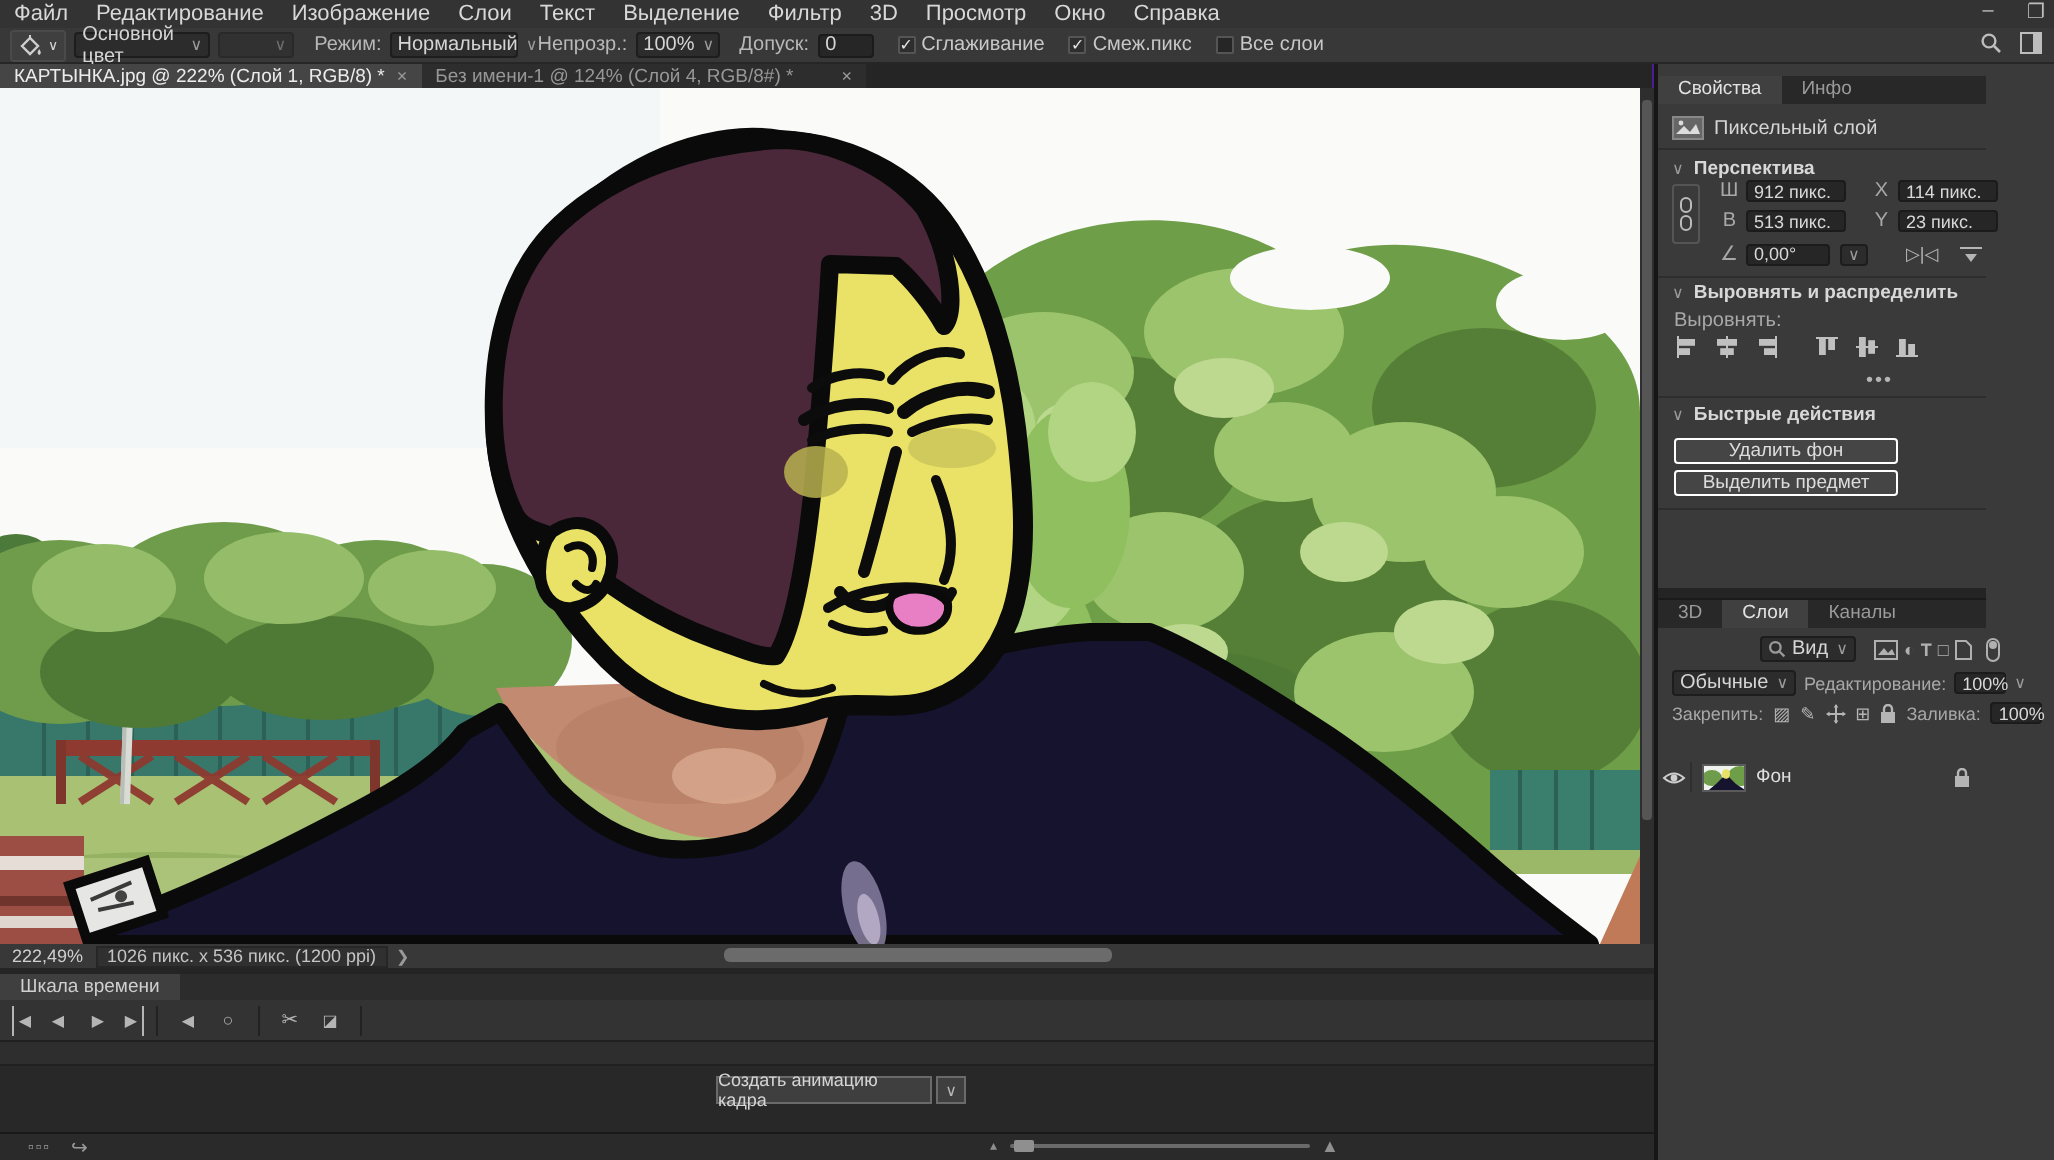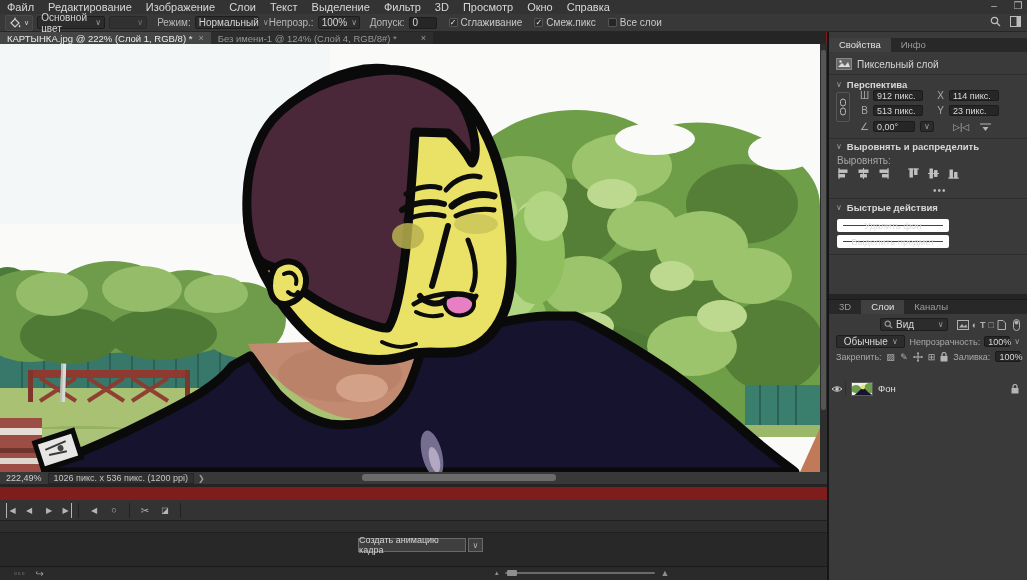--- a/index.html
+++ b/index.html
@@ -1,17 +1,17 @@
 <!DOCTYPE html>
 <html><head>
 <meta charset="utf-8">
 <style>
   * { margin:0; padding:0; box-sizing:border-box; }
   body { background:#111; font-family:"Liberation Sans", sans-serif; }
-  .stage { position:relative; width:1027px; height:580px; background:#7f1d1d; overflow:hidden;
+  .stage { position:relative; width:1027px; height:580px; background:#4c1d95; overflow:hidden;
            color:#d5d5d5; font-size:10px; -webkit-font-smoothing:antialiased; }
   .abs { position:absolute; }
 
   
   .menubar { left:0; top:0; width:1027px; height:14px; background:#333333; display:flex; align-items:center;
              font-size:11px; color:#d8d8d8; }
   .menubar .mi { padding:0 7px; line-height:14px; cursor:default; }
   .winctl { position:absolute; right:2px; top:0; display:flex; gap:10px; color:#bdbdbd; font-size:10px; }
   .winctl span { width:14px; text-align:center; }
 
@@ -71,31 +71,31 @@
   .bottombar { left:0; top:566px; width:1027px; height:14px; background:#2a2a2a; border-top:1px solid #191919;
                display:flex; align-items:center; color:#9a9a9a; }
   .bb-left { display:flex; align-items:center; gap:10px; padding-left:14px; }
   .bb-zoom { position:absolute; left:495px; top:566px; height:14px; display:flex; align-items:center; gap:6px; color:#8f8f8f; }
   .ztrack { width:150px; height:2px; background:#6a6a6a; border-radius:1px; position:relative; }
   .zthumb { position:absolute; left:2px; top:-2px; width:10px; height:6px; background:#8f8f8f; border-radius:1px; }
   .bb-right { position:absolute; right:4px; top:566px; height:14px; display:flex; align-items:center; gap:9px; color:#9f9f9f; }
 
   
   .rightdock { left:827px; top:32px; width:200px; height:548px; background:#3a3a3a; border-left:2px solid #161616; }
-  .ph { position:absolute; left:0; width:198px; }
+  .ph { position:absolute; left:0; width:164px; }
   .ptabs { background:#282828; height:14px; display:flex; }
   .ptab { padding:0 10px; line-height:14px; font-size:9.5px; color:#9a9a9a; }
   .ptab.active { background:#404040; color:#e2e2e2; }
   .prow { display:flex; align-items:center; gap:5px; padding:0 7px; }
   .sect { display:flex; align-items:center; gap:5px; padding:0 7px; color:#d8d8d8; font-weight:bold; font-size:9.5px; }
   .sect .caret { color:#9a9a9a; font-weight:normal; font-size:8px; }
   .divid { border-top:1px solid #2e2e2e; }
   .flabel { color:#a8a8a8; width:8px; text-align:right; }
   .tfield { width:50px; height:11px; }
-  .qbtn { width:112px; height:13px; margin:3px 0 0 8px; background:#454545; border:6px solid #ffffff; border-radius:2px;
+  .qbtn { width:112px; height:13px; margin:3px 0 0 8px; background:#454545; border:1px solid #ffffff; border-radius:2px;
           color:#dcdcdc; font-size:9.5px; display:flex; align-items:center; justify-content:center; }
   .alicons { display:flex; gap:9px; padding-left:9px; }
   .lrow { height:15px; display:flex; align-items:center; }
   .lrow.selected { background:#4e4e4e; }
   .eyecell { width:17px; display:flex; justify-content:center; border-right:1px solid #2f2f2f; align-self:stretch; align-items:center; }
   .thumb { width:22px; height:14px; margin:0 5px; border:1px solid #5a5a5a; position:relative; overflow:hidden;
            background:#fff; }
   .checker { background-image:
       linear-gradient(45deg,#b9b9b9 25%,transparent 25%,transparent 75%,#b9b9b9 75%),
       linear-gradient(45deg,#b9b9b9 25%,#ffffff 25%,#ffffff 75%,#b9b9b9 75%);
@@ -390,20 +390,23 @@
 
   <div class="abs docstatus">
     <span class="zoomval">222,49%</span>
     <span class="docinfo">1026 пикс. x 536 пикс. (1200 ppi)</span>
     <span class="stchev">❯</span>
   </div>
   <div class="abs hthumb"></div>
   <span class="hright">❯</span>
 
   <div class="abs tl-gap"></div>
+  <div class="abs tl-header">
+    <span class="tl-tab">Шкала времени</span>
+  </div>
   <span class="tl-menu">≡</span>
   <div class="abs tl-transport">
     <span class="tbtn" style="border-left:1px solid #b5b5b5; width:12px;">◀</span>
     <span class="tbtn">◀</span>
     <span class="tbtn">▶</span>
     <span class="tbtn" style="border-right:1px solid #b5b5b5; width:12px;">▶</span>
     <span class="tsep"></span>
     <span class="tbtn">◀</span>
     <span class="tbtn" style="font-size:9px;">○</span>
     <span class="tsep"></span>
@@ -608,21 +611,21 @@
             <rect x="0.5" y="0.5" width="6" height="11" rx="3" fill="none" stroke="#b0b0b0"></rect>
             <circle cx="3.5" cy="3.5" r="2" fill="#b0b0b0"></circle>
           </svg>
       </span>
     </div>
     <div class="ph prow" style="top:303px; gap:4px;">
       <span class="sel" style="width:100px;justify-content:center;">
         <span>Обычные</span>
           <span class="chev">∨</span>
       </span>
-      <span class="small9">Непрозрачность:</span>
+      <span class="small9">Редактирование:</span>
       <span class="pfield" style="width:26px;">100%</span>
       <span class="chev" style="color:#9a9a9a; font-size:8px;">∨</span>
     </div>
     <div class="ph prow" style="top:319px; gap:5px;">
       <span class="small9">Закрепить:</span>
       <span style="color:#b5b5b5; font-size:9px;">▨</span>
       <span style="color:#b5b5b5; font-size:9px;">✎</span>
       <span class="ico">
         <svg width="10" height="10" viewBox="0 0 10 10" stroke="#b5b5b5">
             <path d="M5,0.5 V9.5 M0.5,5 H9.5"></path>

